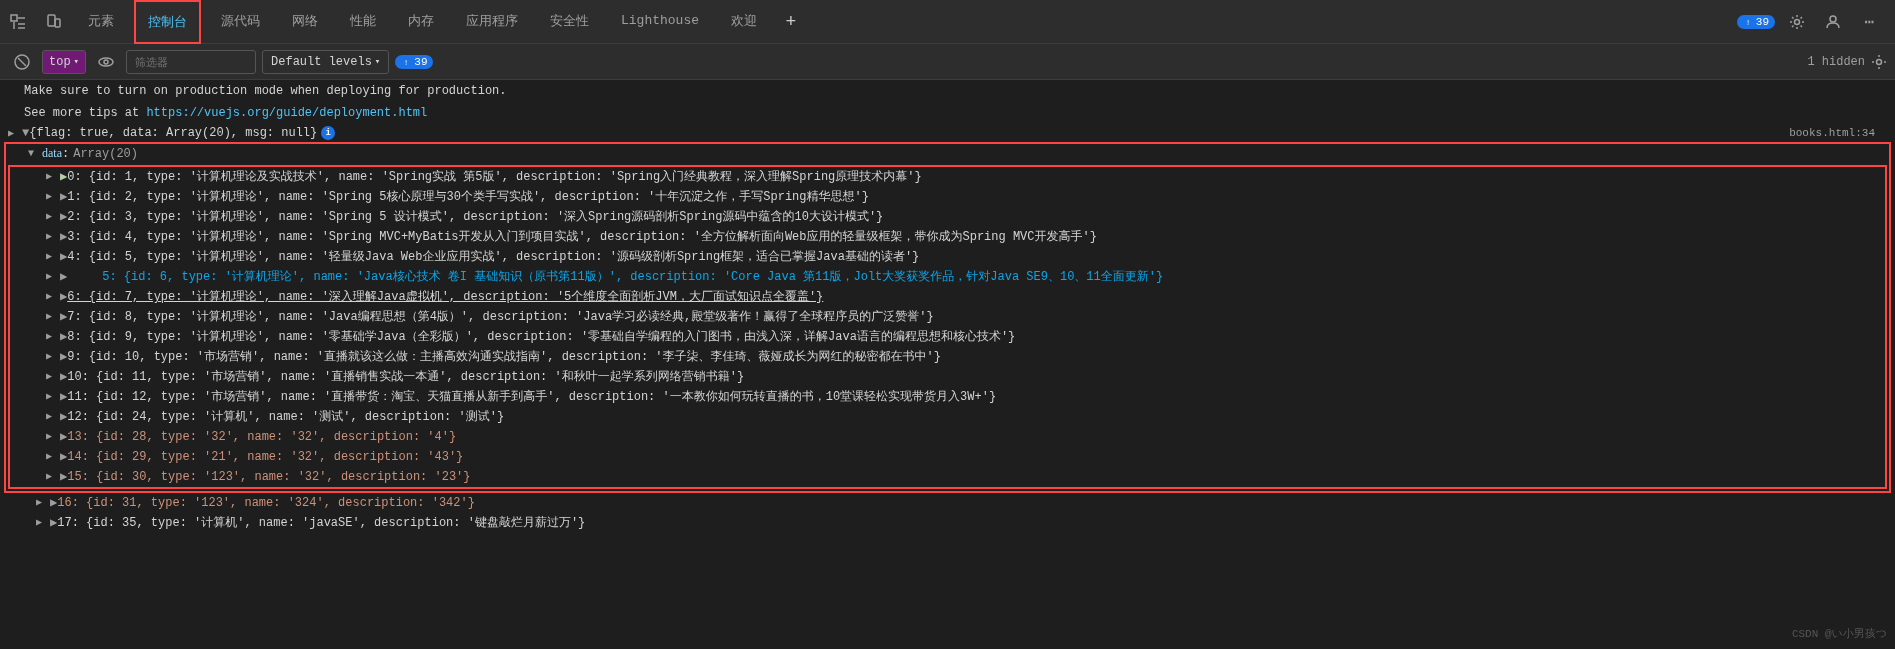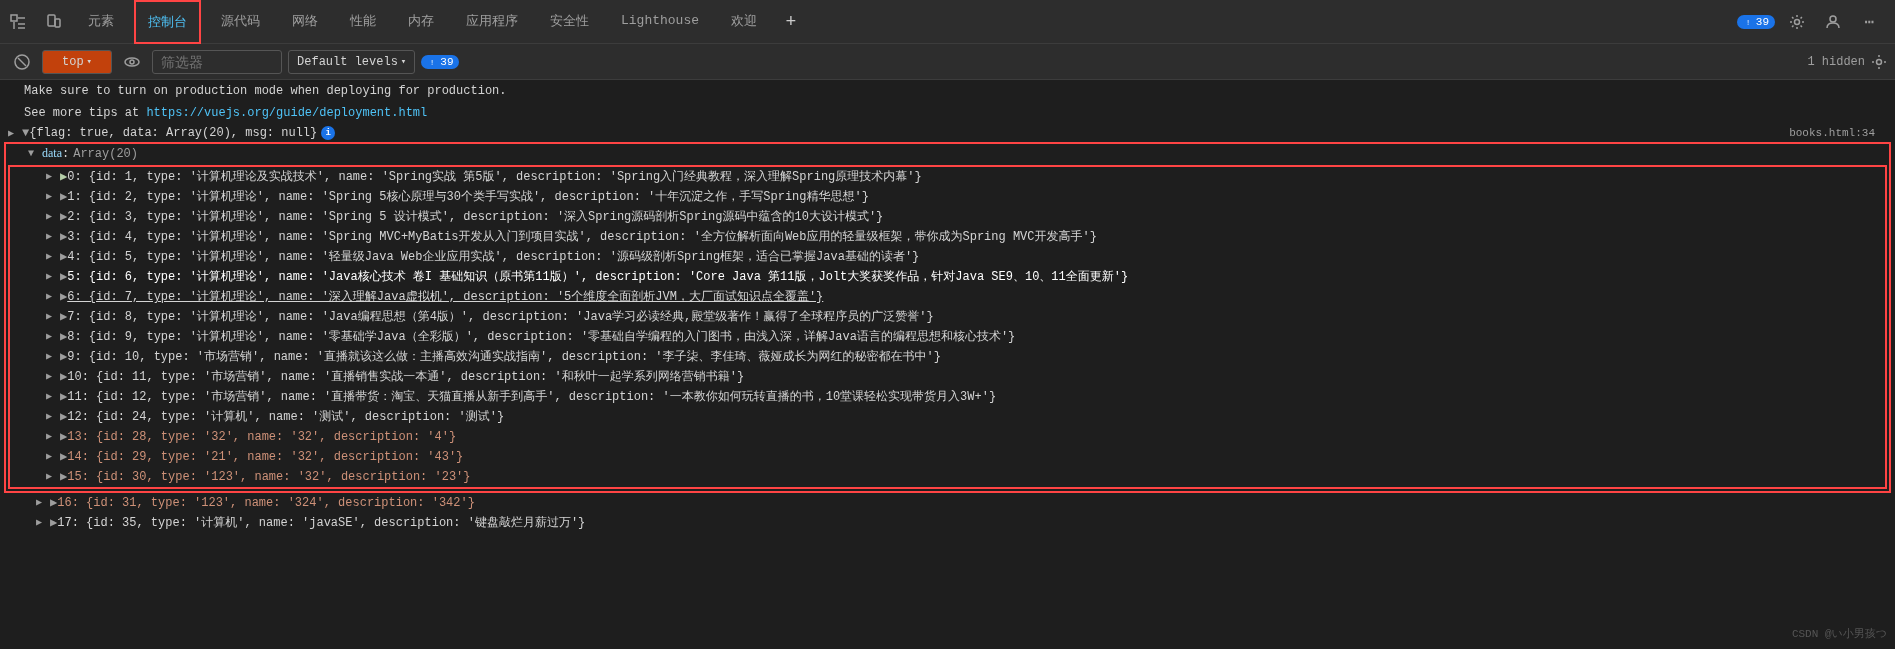--- a/index.html
+++ b/index.html
@@ -100,37 +100,37 @@
       border-radius: 3px;
       cursor: pointer;
       color: #ccc;
       font-size: 12px;
       gap: 3px;
     }
     .top-selector {
       display: flex;
       align-items: center;
       height: 24px;
-      padding: 0 19px;
+      padding: 0 6px;
       border-radius: 3px;
       cursor: pointer;
       color: #d4d4d4;
       font-size: 12px;
       gap: 3px;
       border: 1px solid #555;
-      background: #c2410c;
+      background: #701a75;
     }
     .filter-input {
       height: 24px;
       padding: 0 8px;
       border-radius: 3px;
       border: 1px solid #555;
       background: #2d2d2d;
       color: #d4d4d4;
-      font-size: 14px;
+      font-size: 11px;
       width: 130px;
     }
     .levels-btn {
       display: flex;
       align-items: center;
       height: 24px;
       padding: 0 8px;
       border-radius: 3px;
       cursor: pointer;
       color: #d4d4d4;
@@ -391,21 +391,21 @@
         <span style="color:#d4d4d4;">3: {id: 4, type: '计算机理论', name: 'Spring MVC+MyBatis开发从入门到项目实战', description: '全方位解析面向Web应用的轻量级框架，带你成为Spring MVC开发高手'}</span>
       </div>
       <div class="tree-row indent-2">
         <span class="tree-arrow collapsed"></span>
         <span style="color:#9e9e9e;">▶ </span>
         <span style="color:#d4d4d4;">4: {id: 5, type: '计算机理论', name: '轻量级Java Web企业应用实战', description: '源码级剖析Spring框架，适合已掌握Java基础的读者'}</span>
       </div>
       <div class="tree-row indent-2">
         <span class="tree-arrow collapsed"></span>
         <span style="color:#9e9e9e;">▶ </span>
-        <span style="color:#ffffff;">5: {id: 6, type: '计算机理论', name: 'Java核心技术 卷I 基础知识（原书第11版）', description: 'Core Java 第11版，Jolt大奖获奖作品，针对Java SE9、10、11全面更新'}</span>
+        <span style="color:#0ea5e9;margin-left:35px;">5: {id: 6, type: '计算机理论', name: 'Java核心技术 卷I 基础知识（原书第11版）', description: 'Core Java 第11版，Jolt大奖获奖作品，针对Java SE9、10、11全面更新'}</span>
       </div>
       <div class="tree-row indent-2">
         <span class="tree-arrow collapsed"></span>
         <span style="color:#9e9e9e;">▶ </span>
         <span style="color:#d4d4d4;text-decoration:underline;">6: {id: 7, type: '计算机理论', name: '深入理解Java虚拟机', description: '5个维度全面剖析JVM，大厂面试知识点全覆盖'}</span>
       </div>
       <div class="tree-row indent-2">
         <span class="tree-arrow collapsed"></span>
         <span style="color:#9e9e9e;">▶ </span>
         <span style="color:#d4d4d4;">7: {id: 8, type: '计算机理论', name: 'Java编程思想（第4版）', description: 'Java学习必读经典,殿堂级著作！赢得了全球程序员的广泛赞誉'}</span>

